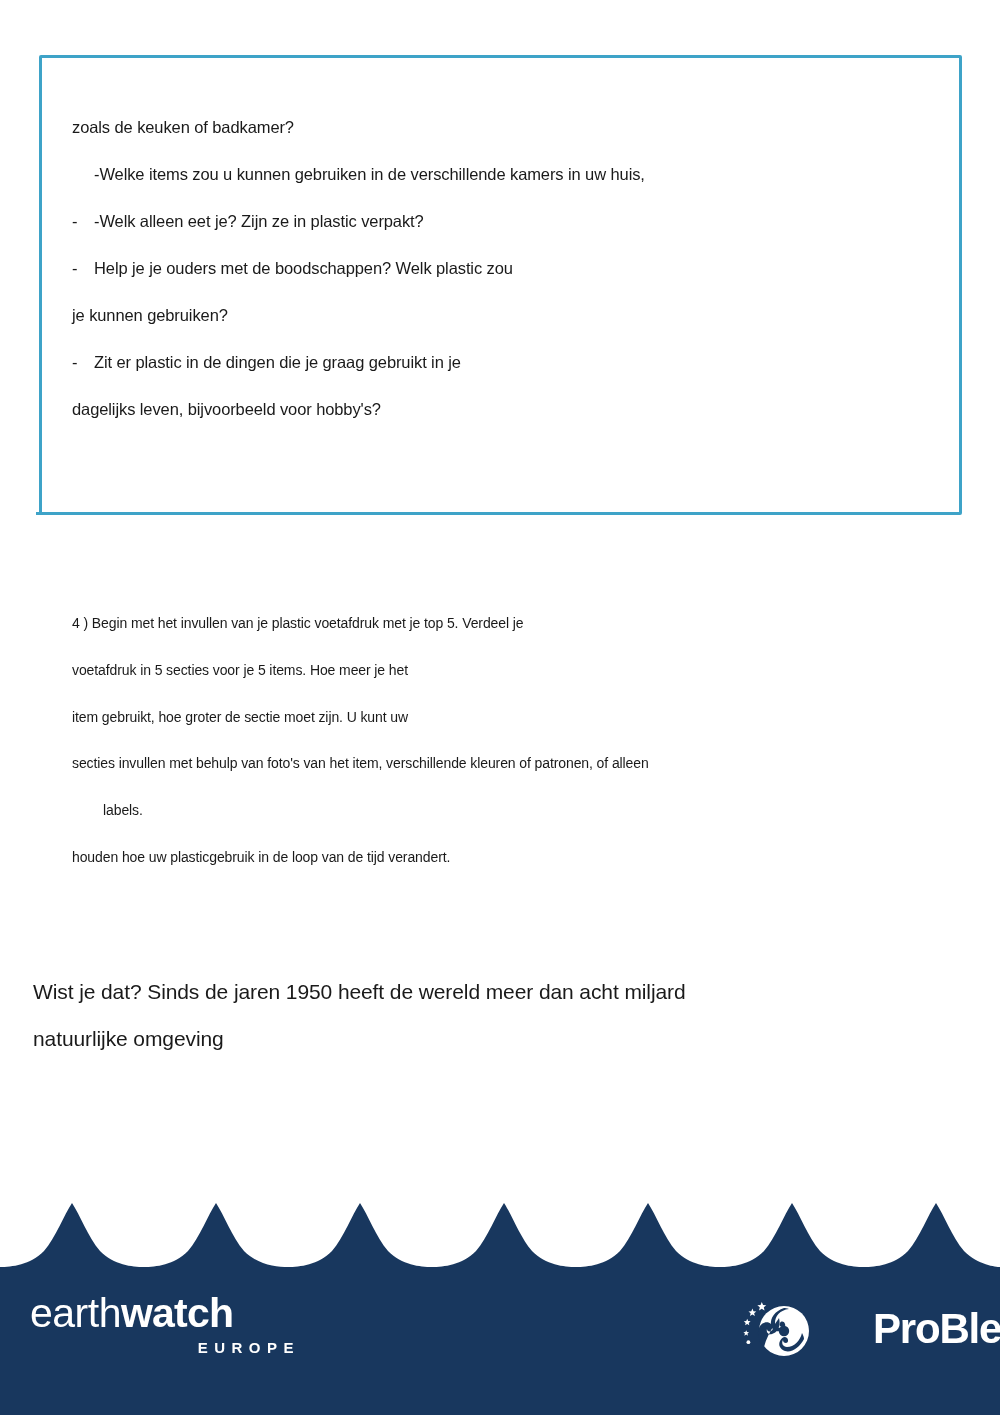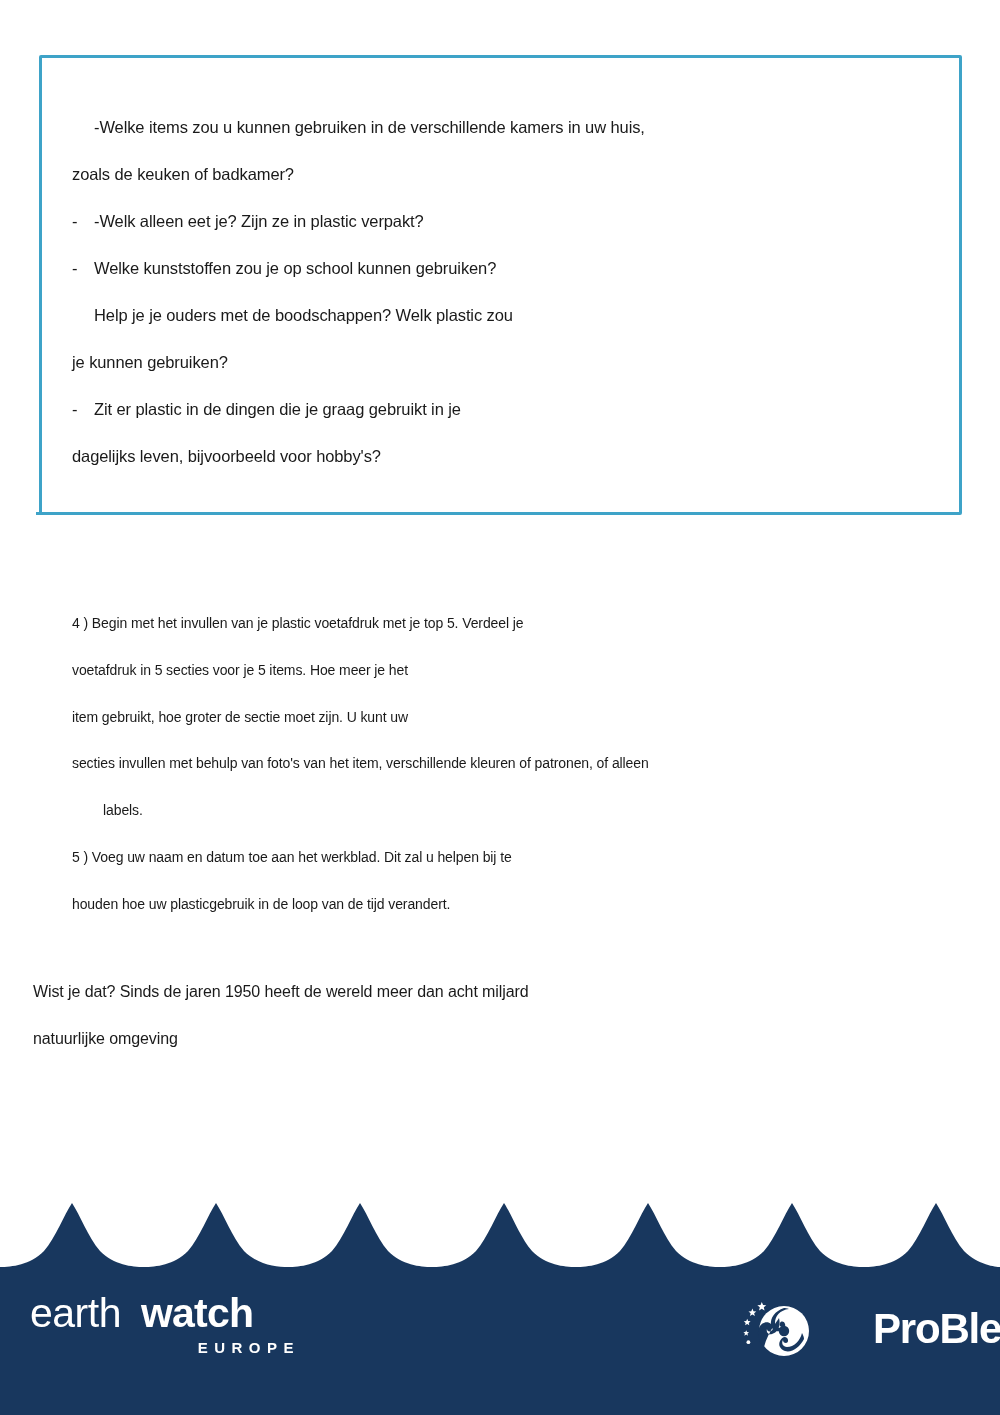--- a/index.html
+++ b/index.html
@@ -77,21 +77,21 @@
   .iline.sub-indent { padding-left: 8px; margin-left: 23px; }
 
   
   .factbox {
     position: absolute;
     left: 33px;
     top: 968px;
     width: 900px;
   }
   .fline {
-    font-size: 16px;
+    font-size: 21px;
     line-height: 47px;
     letter-spacing: -0.1px;
     white-space: nowrap;
   }
 
   
   .footer {
     position: absolute;
     left: 0;
     bottom: 0;
@@ -129,21 +129,20 @@
     line-height: 44px;
     white-space: nowrap;
   }
   .ew-earth {
     font-weight: 300;
     letter-spacing: -0.5px;
   }
   .ew-watch {
     font-weight: 700;
     letter-spacing: -0.8px;
-    margin-left: 20px;
   }
   .ew-sub {
     font-size: 15px;
     font-weight: 700;
     letter-spacing: 6.5px;
     text-align: right;
     padding-left: 44px;
     padding-top: 4px;
     white-space: nowrap;
   }
@@ -175,36 +174,35 @@
     line-height: 50px;
     margin-left: 47px;
   }
 </style>
 </head>
 <body>
 
 <div class="question-box">
   <div class="qb-inner">
 
+    <div class="qline">
+      <span>zoals de keuken of badkamer?</span>
+    </div>
+
     <div class="qline indent">
       <span>-Welke items zou u kunnen gebruiken in de verschillende kamers in uw huis,</span>
-    </div>
-
-    <div class="qline">
-      <span>zoals de keuken of badkamer?</span>
     </div>
 
     <div class="qline bullet">
       <span class="dash">-</span>
       <span>-Welk alleen eet je? Zijn ze in plastic verpakt?</span>
     </div>
 
     <div class="qline bullet">
       <span class="dash">-</span>
-      <span>Welke kunststoffen zou je op school kunnen gebruiken?</span>
     </div>
 
     <div class="qline indent">
       <span>Help je je ouders met de boodschappen? Welk plastic zou</span>
     </div>
 
     <div class="qline">
       <span>je kunnen gebruiken?</span>
     </div>
 
@@ -219,21 +217,20 @@
 
   </div>
 </div>
 
 <div class="instructions">
   <div class="iline">4  ) Begin met het invullen van je plastic voetafdruk met je top 5. Verdeel je</div>
   <div class="iline">voetafdruk in 5 secties voor je 5 items. Hoe meer je het</div>
   <div class="iline">item gebruikt, hoe groter de sectie moet zijn. U kunt uw</div>
   <div class="iline">secties invullen met behulp van foto's van het item, verschillende kleuren of patronen, of alleen</div>
   <div class="iline sub-indent">labels.</div>
-  <div class="iline">5  ) Voeg uw naam en datum toe aan het werkblad. Dit zal u helpen bij te</div>
   <div class="iline">houden hoe uw plasticgebruik in de loop van de tijd verandert.</div>
 </div>
 
 <div class="factbox">
   <div class="fline">Wist je dat? Sinds de jaren 1950 heeft de wereld meer dan acht miljard</div>
   <div class="fline">natuurlijke omgeving</div>
 </div>
 
 <div class="footer">
 

